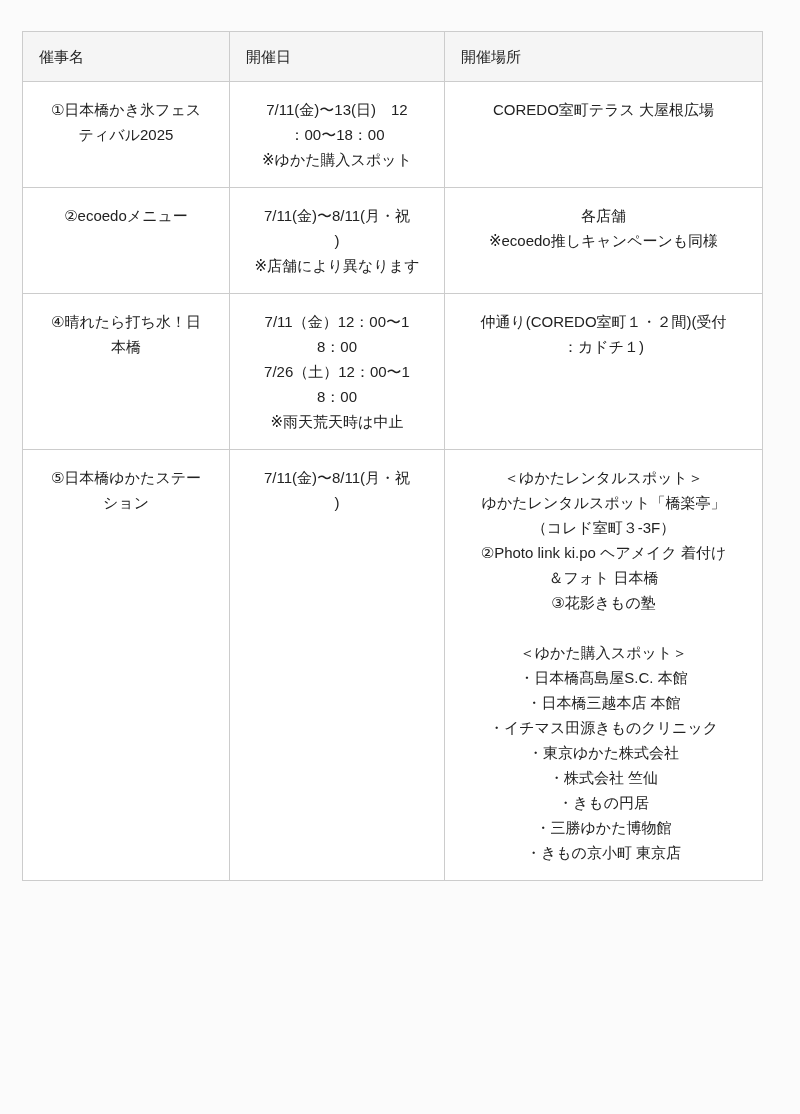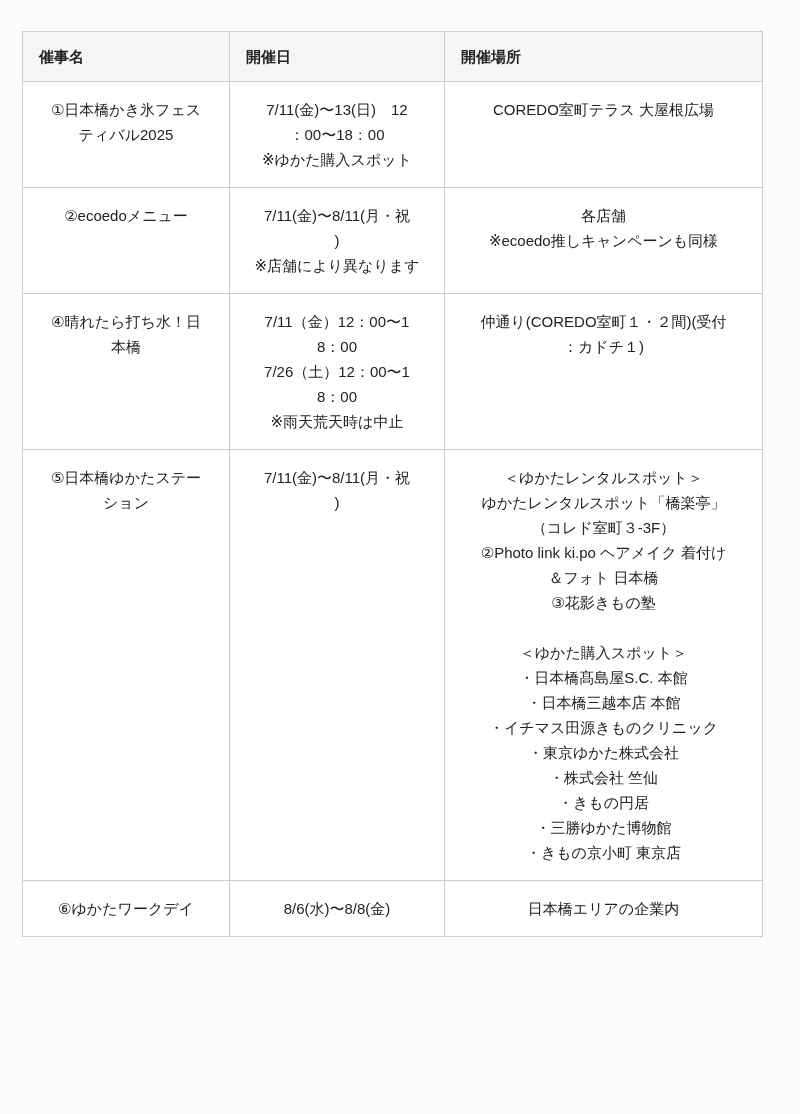--- a/index.html
+++ b/index.html
@@ -29,21 +29,21 @@
   table.event-table col.col-location { width: 318px; }
   table.event-table th,
   table.event-table td {
     border: 1px solid #cccccc;
     vertical-align: top;
     text-align: left;
     box-sizing: border-box;
   }
   table.event-table th {
     background: #f5f5f5;
-    font-weight: bold;
+    font-weight: normal;
     padding: 12px 16px;
   }
   table.event-table td {
     background: #ffffff;
     padding: 15px 16px;
     text-align: center;
   }
   .line {
     white-space: pre-wrap;
     min-height: 25px;
@@ -133,26 +133,15 @@
             <div class="line">・日本橋髙島屋S.C. 本館</div>
             <div class="line">・日本橋三越本店 本館</div>
             <div class="line">・イチマス田源きものクリニック</div>
             <div class="line">・東京ゆかた株式会社</div>
             <div class="line">・株式会社 竺仙</div>
             <div class="line">・きもの円居</div>
             <div class="line">・三勝ゆかた博物館</div>
             <div class="line">・きもの京小町 東京店</div>
           </td>
         </tr>
-        <tr>
-          <td>
-            <div class="line">⑥ゆかたワークデイ</div>
-          </td>
-          <td>
-            <div class="line">8/6(水)〜8/8(金)</div>
-          </td>
-          <td>
-            <div class="line">日本橋エリアの企業内</div>
-          </td>
-        </tr>
       </tbody>
   </table>
 </div>
 
 </body></html>

